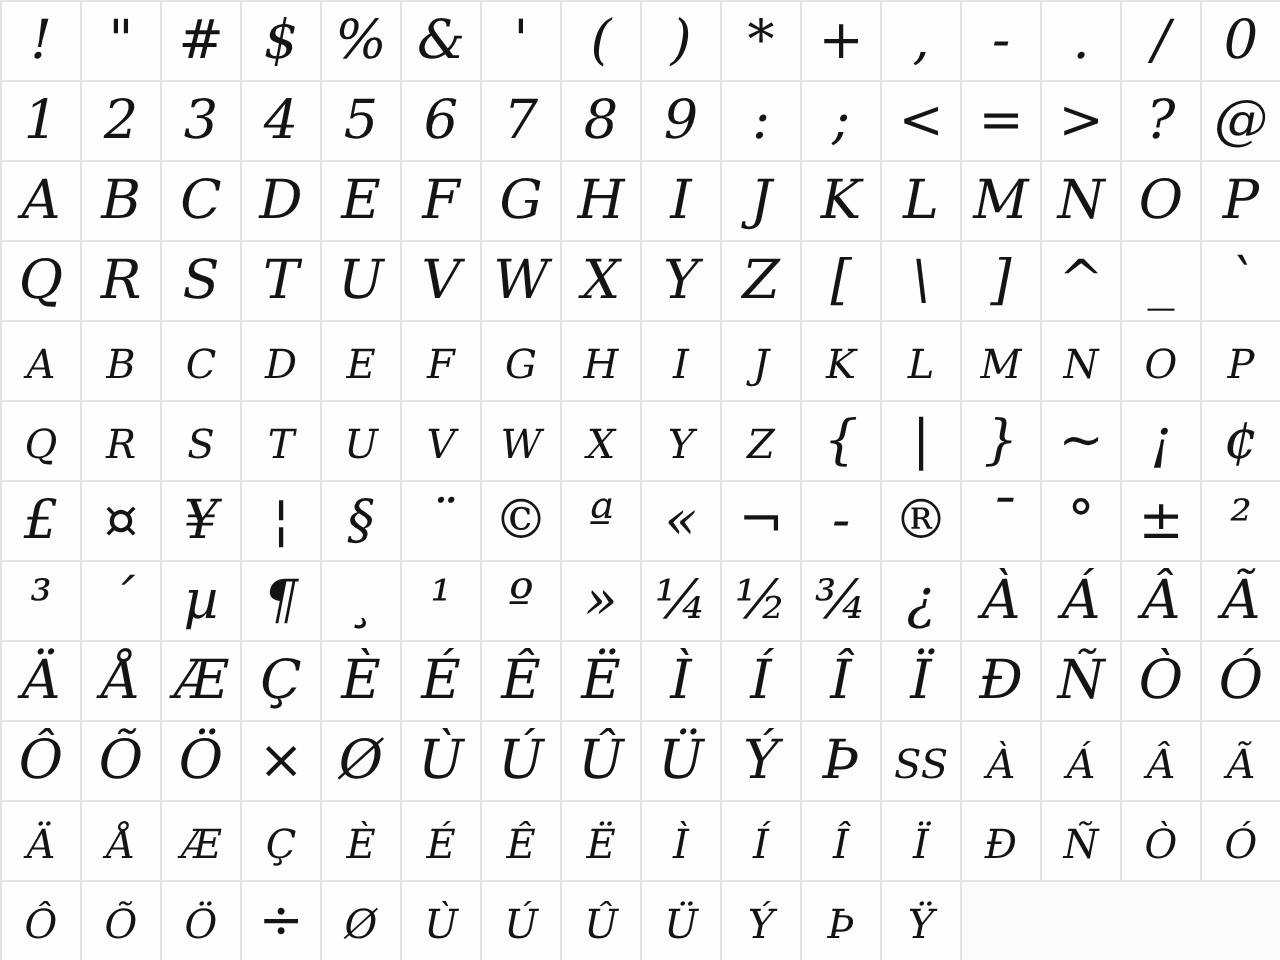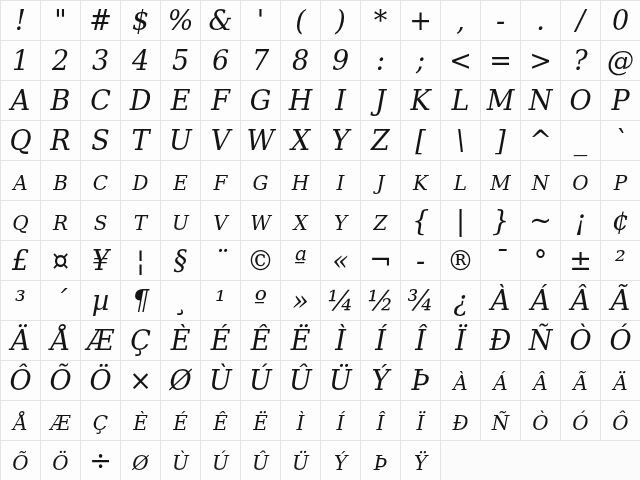--- a/index.html
+++ b/index.html
@@ -182,20 +182,21 @@
       <div class="cell"><span>Õ</span></div>
       <div class="cell"><span>Ö</span></div>
       <div class="cell"><span>×</span></div>
       <div class="cell"><span>Ø</span></div>
       <div class="cell"><span>Ù</span></div>
       <div class="cell"><span>Ú</span></div>
       <div class="cell"><span>Û</span></div>
       <div class="cell"><span>Ü</span></div>
       <div class="cell"><span>Ý</span></div>
       <div class="cell"><span>Þ</span></div>
+      <div class="cell"><span class="sc">SS</span></div>
       <div class="cell"><span class="sc">À</span></div>
       <div class="cell"><span class="sc">Á</span></div>
       <div class="cell"><span class="sc">Â</span></div>
       <div class="cell"><span class="sc">Ã</span></div>
       <div class="cell"><span class="sc">Ä</span></div>
       <div class="cell"><span class="sc">Å</span></div>
       <div class="cell"><span class="sc">Æ</span></div>
       <div class="cell"><span class="sc">Ç</span></div>
       <div class="cell"><span class="sc">È</span></div>
       <div class="cell"><span class="sc">É</span></div>

